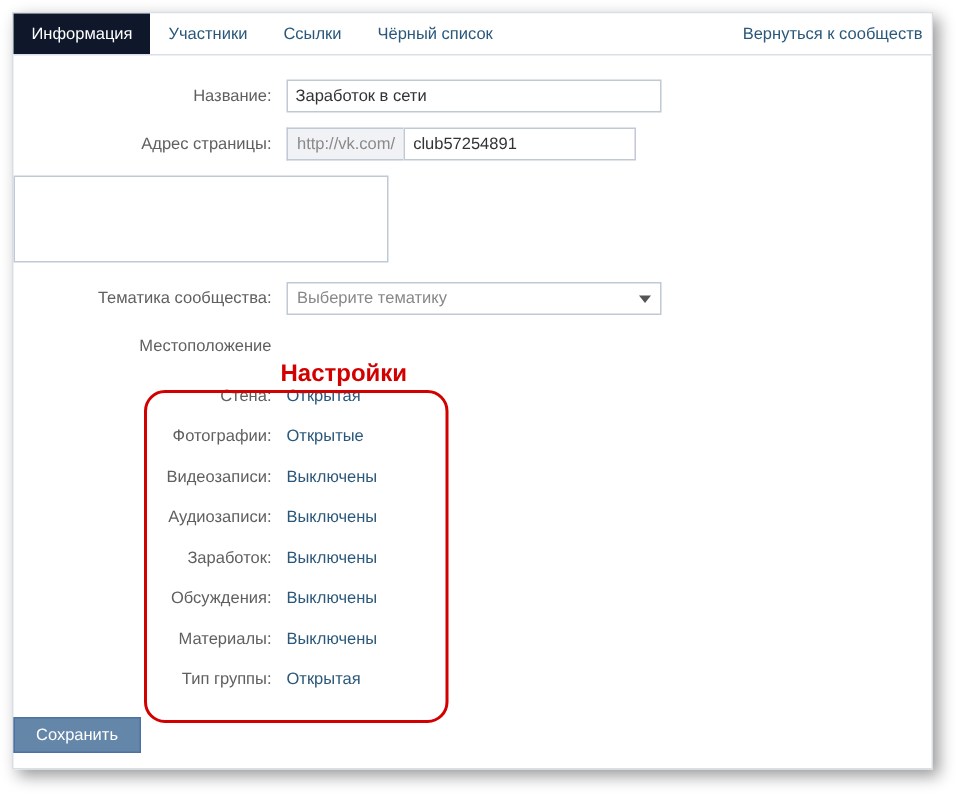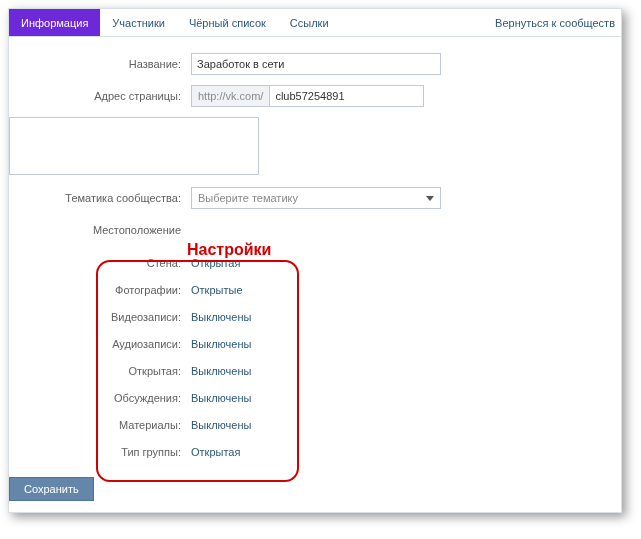--- a/index.html
+++ b/index.html
@@ -28,21 +28,21 @@
     border-bottom: 1px solid #d9dfe7;
     background: #fff;
   }
   .tab {
     padding: 0 12px;
     line-height: 28px;
     color: #2b587a;
     cursor: pointer;
   }
   .tab.active {
-    background: #6d28d9;
+    background: #0f172a;
     color: #fff;
   }
   .spacer { flex: 1; }
   .back-link {
     line-height: 28px;
     padding: 0 6px;
     color: #2b587a;
     cursor: pointer;
   }
 
@@ -161,22 +161,22 @@
   }
 </style>
 </head>
 <body>
 
 <div class="outer">
 
   <div class="tabs">
     <div class="tab active">Информация</div>
     <div class="tab">Участники</div>
+    <div class="tab">Ссылки</div>
     <div class="tab">Чёрный список</div>
-    <div class="tab">Ссылки</div>
     <div class="spacer"></div>
     <div class="back-link">Вернуться к сообществ</div>
   </div>
 
   <div class="form">
 
     <div class="row">
       <div class="lbl">Название:</div>
       <div class="field">
         <input class="text-input name" value="Заработок в сети" style="">
@@ -223,21 +223,21 @@
       </div>
       <div class="srow">
         <div class="slbl">Видеозаписи:</div>
         <div class="sval">Выключены</div>
       </div>
       <div class="srow">
         <div class="slbl">Аудиозаписи:</div>
         <div class="sval">Выключены</div>
       </div>
       <div class="srow">
-        <div class="slbl">Открытая:</div>
+        <div class="slbl">Заработок:</div>
         <div class="sval">Выключены</div>
       </div>
       <div class="srow">
         <div class="slbl">Обсуждения:</div>
         <div class="sval">Выключены</div>
       </div>
       <div class="srow">
         <div class="slbl">Материалы:</div>
         <div class="sval">Выключены</div>
       </div>

